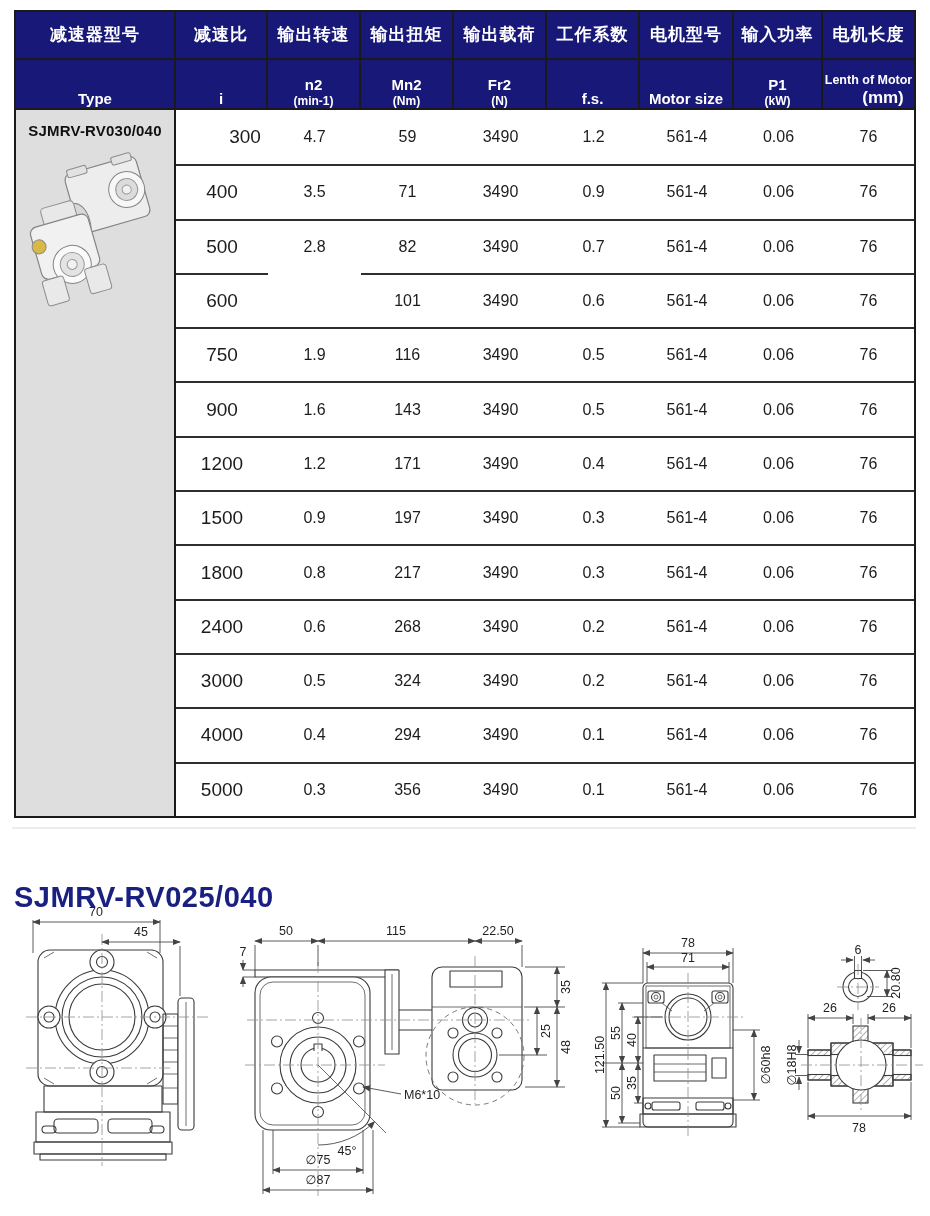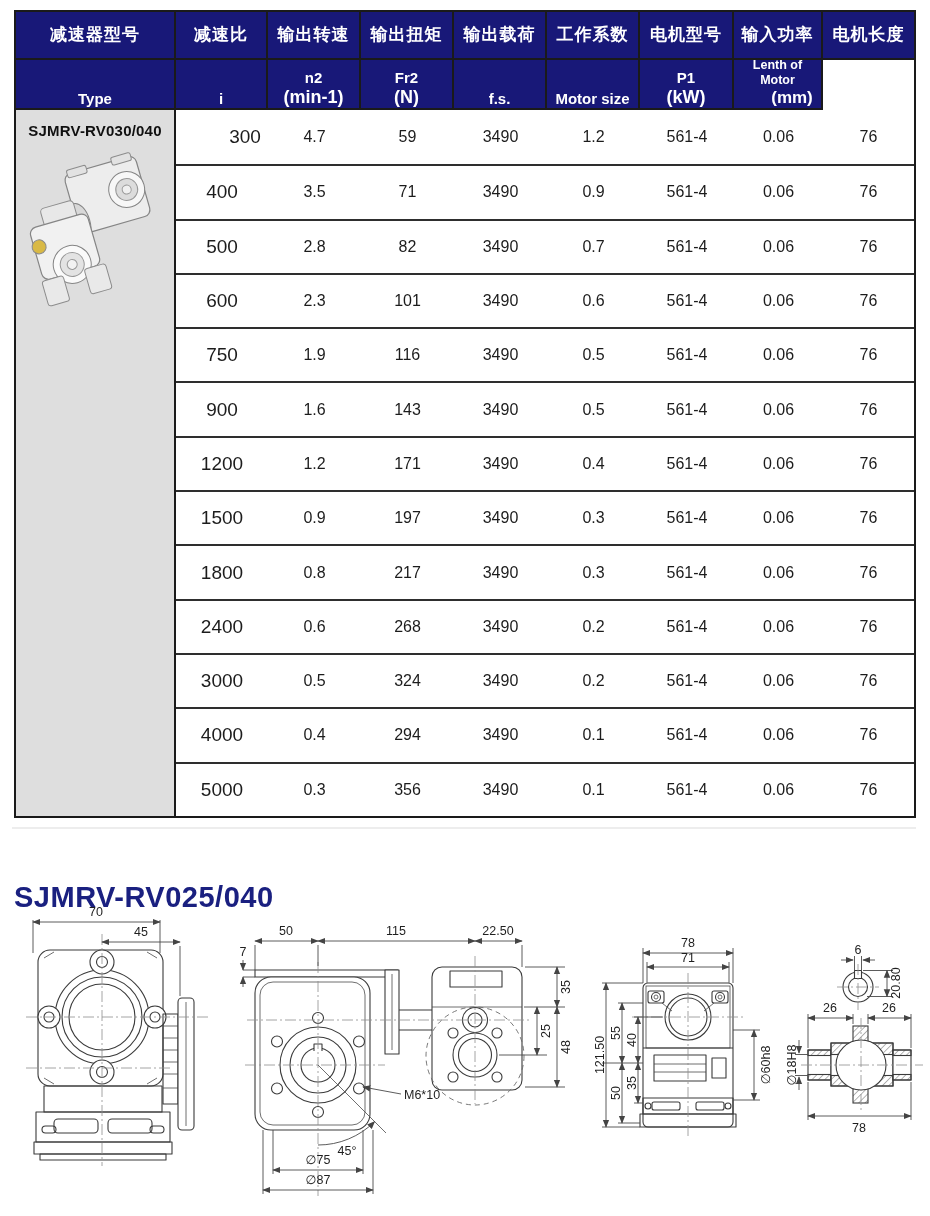--- a/index.html
+++ b/index.html
@@ -28,21 +28,21 @@
   }
   .hc{
     background:var(--navy);color:#fff;font-weight:bold;text-align:center;
     display:flex;flex-direction:column;align-items:center;justify-content:center;
     border-right:2px solid var(--border);border-bottom:2px solid var(--border);
     line-height:1.18;
   }
   .hc:nth-child(9),.hc:nth-child(18){border-right:none;}
   .h1{font-size:17px;letter-spacing:1px;}
   .h2{font-size:15px;justify-content:flex-end;}
-  .h2 .sub{font-size:18px;font-weight:bold;}
+  .h2 .sub{font-size:12px;font-weight:bold;}
   .h2.small{font-size:12.5px;}
   .h2.small .sub{font-size:17px;margin-left:29px;}
   .type-cell{
     grid-column:1;grid-row:3 / span 13;
     background:var(--graycell);
     border-right:2px solid var(--border);
     display:flex;flex-direction:column;align-items:center;
     padding-top:12px;
   }
   .model-label{font-weight:bold;font-size:15px;color:#101010;margin-bottom:8px;letter-spacing:0.2px;}
@@ -88,20 +88,24 @@
 
     <div class="hc h2">
         <div>Type</div>
       </div>
     <div class="hc h2">
         <div>i</div>
       </div>
     <div class="hc h2">
         <div>n2</div>
         <div class="sub">(min-1)</div>
+      </div>
+    <div class="hc h2">
+        <div>Mn2</div>
+        <div class="sub">(Nm)</div>
       </div>
     <div class="hc h2">
         <div>Fr2</div>
         <div class="sub">(N)</div>
       </div>
     <div class="hc h2">
         <div>f.s.</div>
       </div>
     <div class="hc h2">
         <div>Motor size</div>
@@ -156,21 +160,20 @@
       <div class="dc" style="grid-row-start: 4; grid-column-start: 9;">76</div>
       <div class="dc ci" style="grid-row-start: 5; grid-column-start: 2;">500</div>
       <div class="dc" style="grid-row-start: 5; grid-column-start: 3;">2.8</div>
       <div class="dc" style="grid-row-start: 5; grid-column-start: 4;">82</div>
       <div class="dc" style="grid-row-start: 5; grid-column-start: 5;">3490</div>
       <div class="dc" style="grid-row-start: 5; grid-column-start: 6;">0.7</div>
       <div class="dc" style="grid-row-start: 5; grid-column-start: 7;">561-4</div>
       <div class="dc" style="grid-row-start: 5; grid-column-start: 8;">0.06</div>
       <div class="dc" style="grid-row-start: 5; grid-column-start: 9;">76</div>
       <div class="dc ci" style="grid-row-start: 6; grid-column-start: 2;">600</div>
-      <div class="dc" style="grid-row-start: 6; grid-column-start: 3;">2.3</div>
       <div class="dc" style="grid-row-start: 6; grid-column-start: 4;">101</div>
       <div class="dc" style="grid-row-start: 6; grid-column-start: 5;">3490</div>
       <div class="dc" style="grid-row-start: 6; grid-column-start: 6;">0.6</div>
       <div class="dc" style="grid-row-start: 6; grid-column-start: 7;">561-4</div>
       <div class="dc" style="grid-row-start: 6; grid-column-start: 8;">0.06</div>
       <div class="dc" style="grid-row-start: 6; grid-column-start: 9;">76</div>
       <div class="dc ci" style="grid-row-start: 7; grid-column-start: 2;">750</div>
       <div class="dc" style="grid-row-start: 7; grid-column-start: 3;">1.9</div>
       <div class="dc" style="grid-row-start: 7; grid-column-start: 4;">116</div>
       <div class="dc" style="grid-row-start: 7; grid-column-start: 5;">3490</div>

